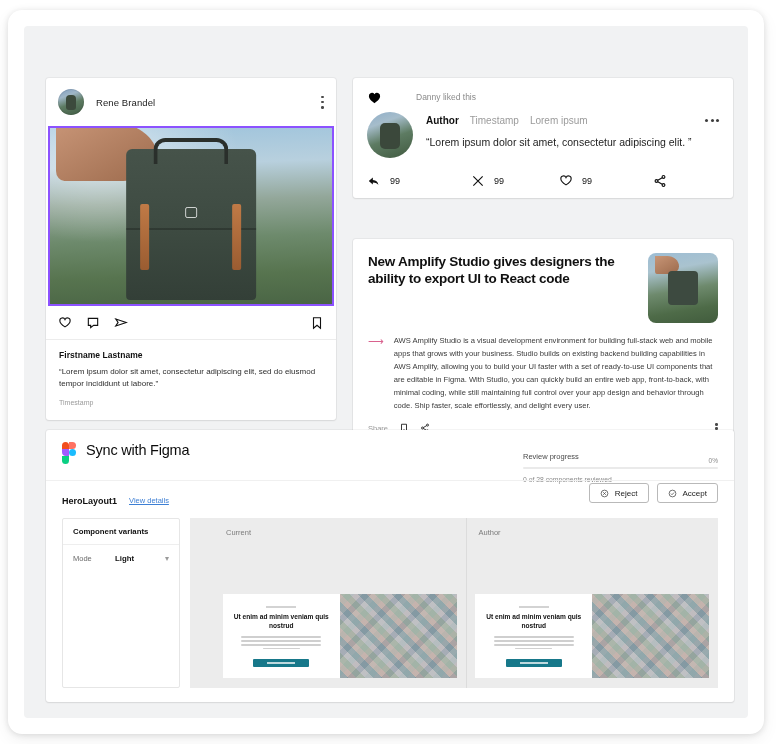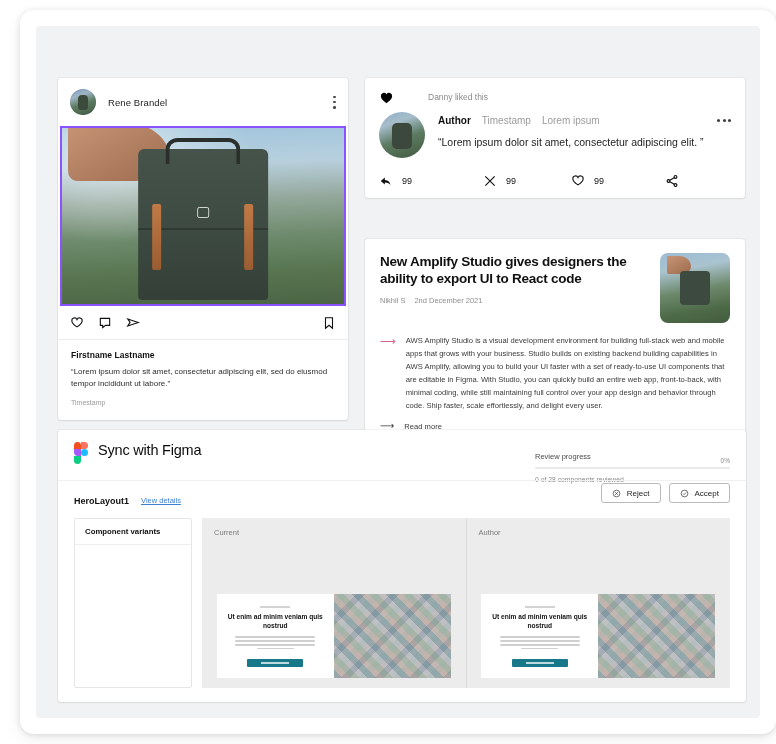--- a/index.html
+++ b/index.html
@@ -4,21 +4,21 @@
 <style>
   * { box-sizing: border-box; margin: 0; padding: 0; }
   html, body {
     width: 776px; height: 744px;
     font-family: "Liberation Sans", sans-serif;
     background: #ffffff;
     overflow: hidden;
   }
   .page-frame {
     position: absolute;
-    left: 20px; top: 10px;
+    left: 8px; top: 10px;
     width: 756px; height: 724px;
     background: #ffffff;
     border-radius: 14px;
     box-shadow: 0 1px 6px rgba(0,0,0,0.12), 0 6px 18px rgba(0,0,0,0.06);
     overflow: hidden;
   }
   .canvas {
     position: absolute;
     left: 16px; top: 16px;
     width: 724px; height: 692px;
@@ -180,21 +180,21 @@
   .fp-content { display:flex; position:absolute; left:16px; right:16px; top:88px; bottom:14px; }
   .variants {
     width:118px; flex:0 0 auto; background:#fff; border:1px solid #e6e6e6; border-radius:2px;
   }
   .var-head { font-size:7.8px; font-weight:700; color:#111; padding:8px 10px; border-bottom:1px solid #eee;}
   .var-row { display:flex; align-items:center; padding:9px 10px; gap:10px;}
   .var-key { font-size:7.5px; color:#6a6a6a; width:32px;}
   .var-val { font-size:7.8px; font-weight:700; color:#111;}
   .var-chev { margin-left:auto; color:#9a9a9a; font-size:8px; line-height:1;}
 
-  .compare { flex:1; display:flex; margin-left:10px; background:#ececec; }
+  .compare { flex:1; display:flex; margin-left:10px; background:#ececec;padding-left:24px; }
   .pane { flex:1; position:relative; padding:10px 0 0 12px; }
   .pane + .pane { border-left:1px solid #dcdcdc; }
   .pane-label { font-size:7.5px; color:#7b7b7b;}
   .hero-mock {
     position:absolute; left:50%; transform:translateX(-50%);
     bottom:10px; width:234px; height:84px; display:flex; background:#fff;
   }
   .hm-left { width:50%; padding:9px 10px 8px; display:flex; flex-direction:column; align-items:center; justify-content:center;}
   .hm-eyebrow { width:30px; height:2px; background:#d3d3d3; margin-bottom:5px;}
   .hm-h { font-size:6.6px; font-weight:700; color:#111; text-align:center; line-height:1.3;}
@@ -326,33 +326,50 @@
               </svg>
             </span>
       </span>
     </div>
   </div>
 
   <div class="article-card">
     <div class="art-top">
       <div class="art-left">
         <div class="art-title">New Amplify Studio gives designers the ability to export UI to React code</div>
-        <div class="art-byline">
-          <span>Nikhil S</span>
-          <span>2nd December 2021</span>
-        </div>
       </div>
       <div class="art-thumb">
         <span class="h"></span>
         <span class="b"></span>
       </div>
     </div>
     <div class="art-body">
       <span class="arrow-pink">⟶</span>
       <div class="art-para">AWS Amplify Studio is a visual development environment for building full-stack web and mobile apps that grows with your business. Studio builds on existing backend building capabilities in AWS Amplify, allowing you to build your UI faster with a set of ready-to-use UI components that are editable in Figma. With Studio, you can quickly build an entire web app, front-to-back, with minimal coding, while still maintaining full control over your app design and behavior through code. Ship faster, scale effortlessly, and delight every user.</div>
+    </div>
+    <div class="art-foot">
+      <span class="art-share-lbl">Share</span>
+      <span class="ico" style="width:10px;height:10px">
+            <svg viewBox="0 0 24 24" fill="none" stroke="currentColor" stroke-width="2">
+              <path d="M6 3h12v18l-6-5-6 5z"></path>
+            </svg>
+          </span>
+      <span class="ico" style="width:10px;height:10px">
+            <svg viewBox="0 0 24 24" fill="none" stroke="currentColor" stroke-width="2">
+              <circle cx="18" cy="5" r="2.4"></circle>
+              <circle cx="6" cy="12" r="2.4"></circle>
+              <circle cx="18" cy="19" r="2.4"></circle>
+              <path d="M8.2 10.8l7.6-4.4M8.2 13.2l7.6 4.4"></path>
+            </svg>
+          </span>
+      <span class="dots-v" style="height:10px">
+            <i></i>
+            <i></i>
+            <i></i>
+          </span>
     </div>
     <div class="art-more">
       <span class="arrow">⟶</span>
       <a href="#">Read more</a>
     </div>
   </div>
 
   <div class="figma-panel">
     <div class="fp-head">
       <div class="fp-brand">
@@ -392,20 +409,25 @@
                   <path d="M7.8 12.3l2.9 2.9 5.5-5.8"></path>
                 </svg></span>
           <span>Accept</span>
         </span>
       </span>
     </div>
 
     <div class="fp-content">
       <div class="variants">
         <div class="var-head">Component variants</div>
+        <div class="var-row">
+          <span class="var-key">Mode</span>
+          <span class="var-val">Light</span>
+          <span class="var-chev">▾</span>
+        </div>
       </div>
 
       <div class="compare">
         <div class="pane">
           <div class="pane-label">Current</div>
           <div class="hero-mock">
             <div class="hm-left">
               <span class="hm-eyebrow"></span>
               <div class="hm-h">Ut enim ad minim veniam quis nostrud</div>
               <div class="hm-lines">

